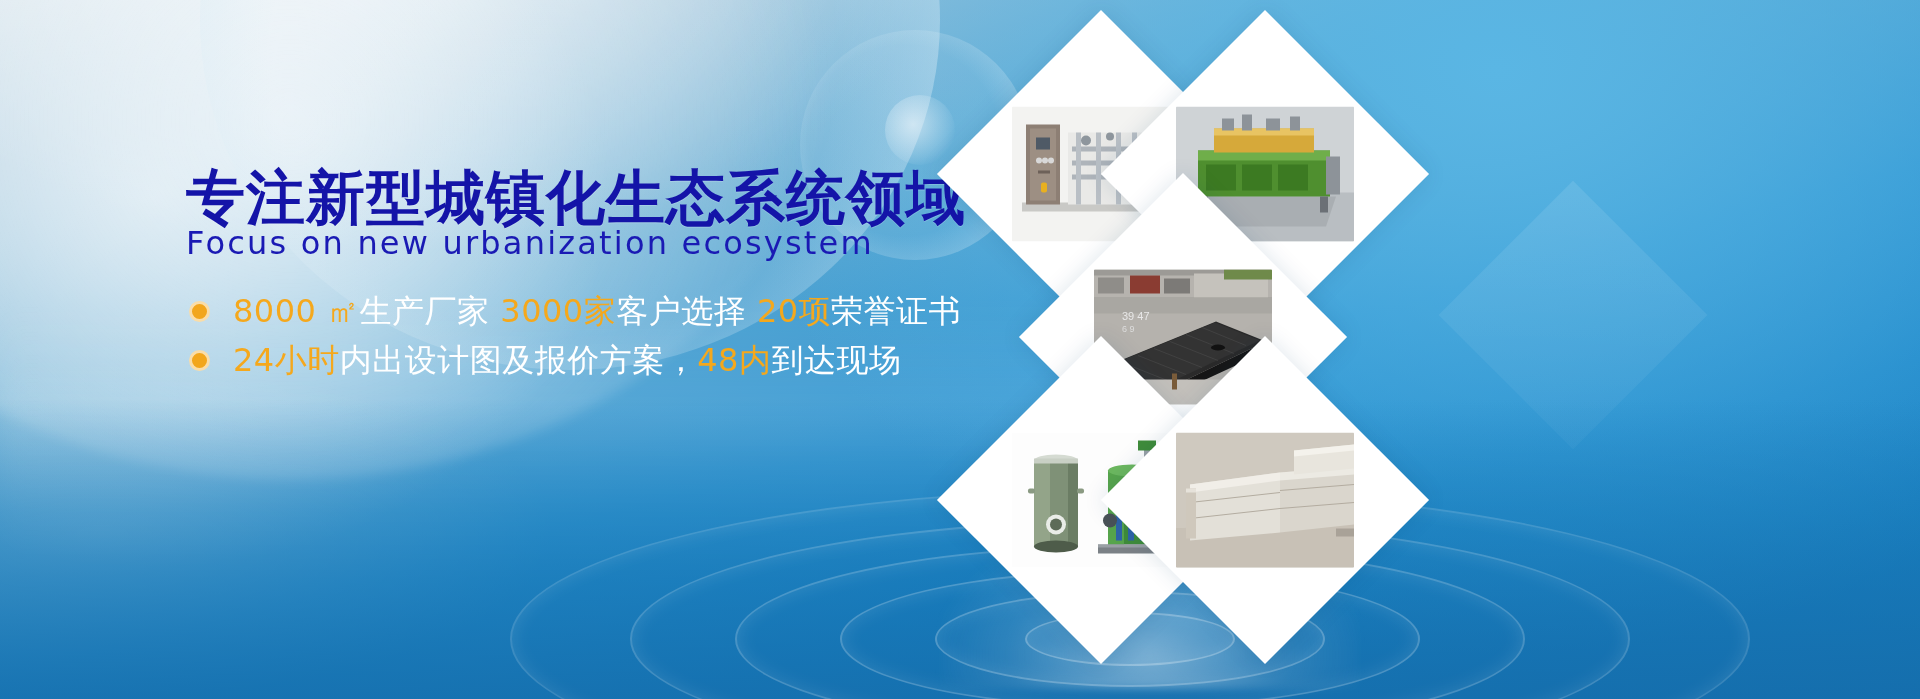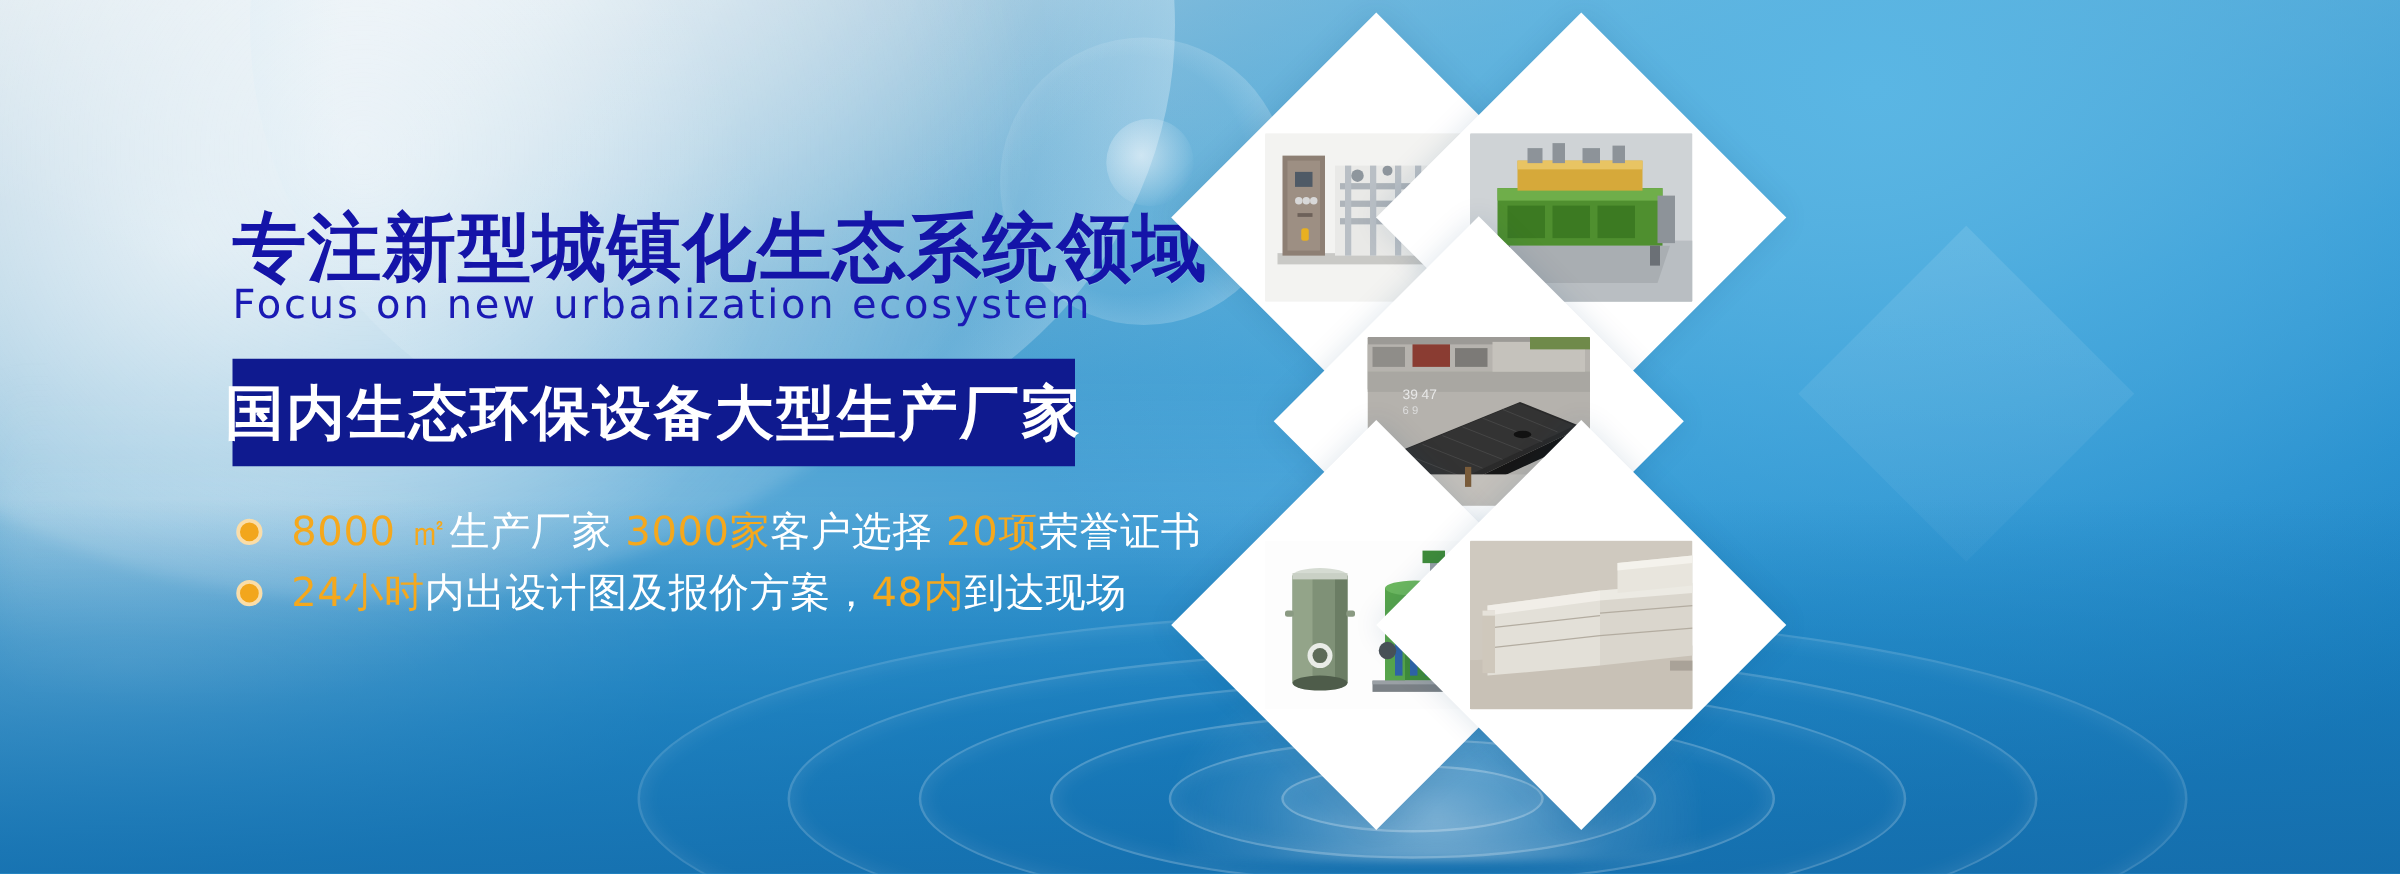--- a/index.html
+++ b/index.html
@@ -198,23 +198,20 @@
     <div class="ripple" id="ripple-6"></div>
   </div>
   <div class="bg-layer" id="splash-glow"></div>
 
   <div id="text-block">
 
     <div id="headline">专注新型城镇化生态系统领域</div>
 
     <div id="subheadline">Focus on new urbanization ecosystem</div>
 
-    <div id="highlight-box">
-      <span id="highlight-text">国内生态环保设备大型生产厂家</span>
-    </div>
 
     <div id="bullets">
       <div class="bullet-row">
         <span class="bullet-dot"></span>
         <span class="bullet-text"><span class="hl">8000 ㎡</span><span>生产厂家 </span><span class="hl">3000家</span><span>客户选择 </span><span class="hl">20项</span><span>荣誉证书</span></span>
       </div>
       <div class="bullet-row">
         <span class="bullet-dot"></span>
         <span class="bullet-text"><span class="hl">24小时</span><span>内出设计图及报价方案，</span><span class="hl">48内</span><span>到达现场</span></span>
       </div>

